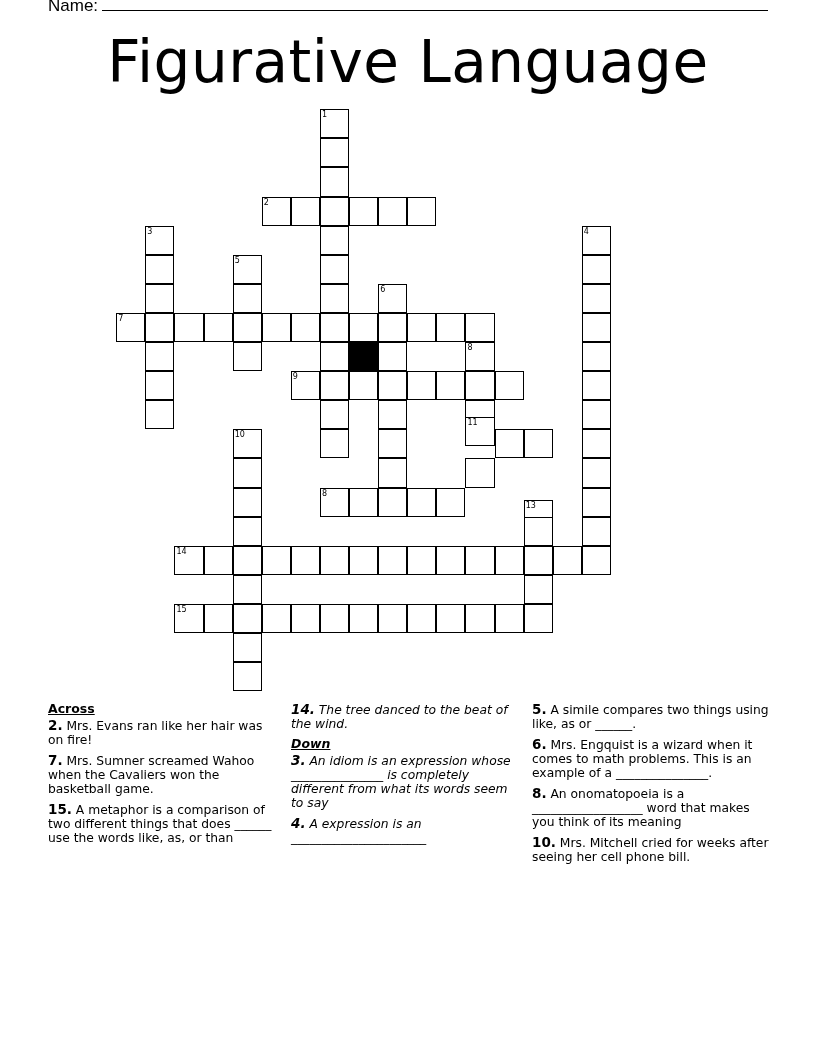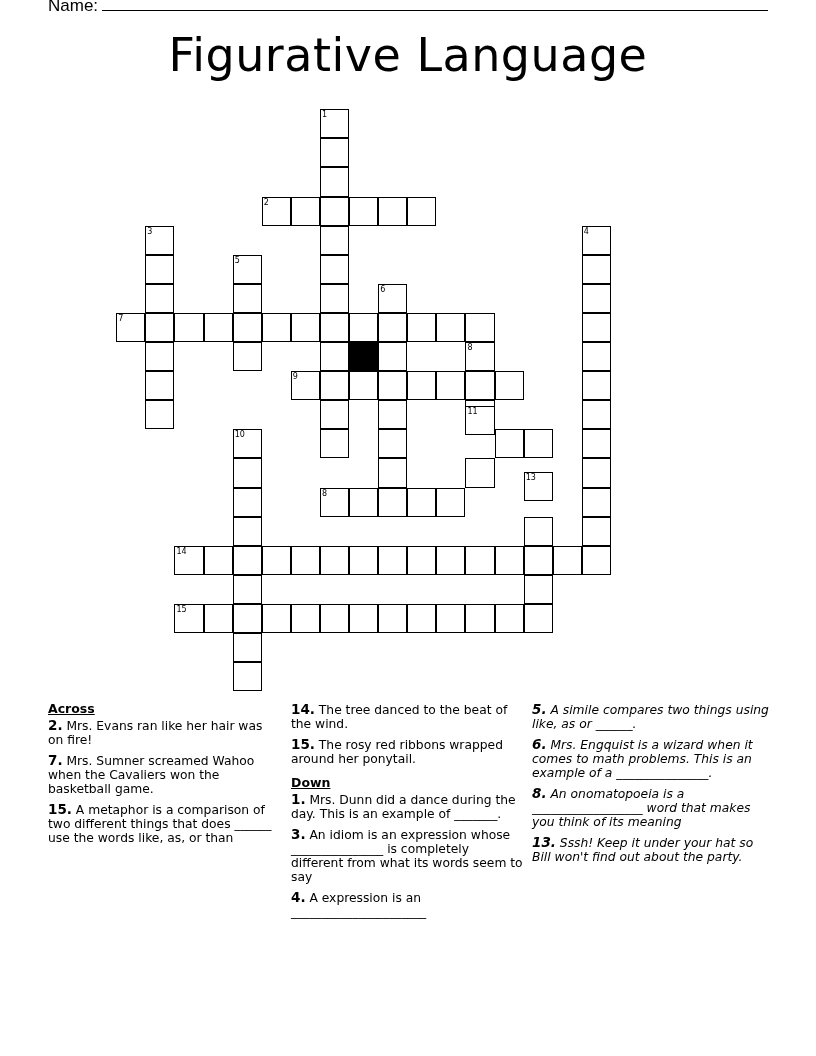--- a/index.html
+++ b/index.html
@@ -1,30 +1,30 @@
 <!DOCTYPE html>
 <html><head>
 <meta charset="utf-8">
 <style>
   html,body{margin:0;padding:0;background:#fff;}
   body{width:816px;height:1056px;position:relative;overflow:hidden;font-family:"DejaVu Sans",sans-serif;color:#000;}
   .name-line{position:absolute;left:48px;top:-4px;font-family:"Liberation Sans",sans-serif;font-size:17px;white-space:nowrap;}
   .name-line .rule{display:inline-block;width:666px;border-bottom:1px solid #000;height:14px;vertical-align:baseline;margin-left:4px;}
-  .title{position:absolute;left:0;width:816px;top:28px;text-align:center;font-family:"DejaVu Sans",sans-serif;font-size:46px;letter-spacing:0.5px;}
+  .title{position:absolute;left:0;width:816px;top:28px;text-align:center;font-family:"DejaVu Sans",sans-serif;font-size:58px;letter-spacing:0.5px;}
   .grid{position:absolute;left:0;top:0;width:816px;height:700px;}
   .cell{position:absolute;width:29.1px;height:29.1px;box-sizing:border-box;border:1.5px solid #000;background:#fff;margin:-0.75px 0 0 -0.75px;}
   .cell .num{position:absolute;left:1px;top:0px;font-family:"DejaVu Sans",sans-serif;font-size:8px;line-height:9px;}
   .cell.black{background:#000;}
   .clues{position:absolute;font-family:"DejaVu Sans",sans-serif;font-size:12.3px;line-height:14px;}
   .clues .heading{font-weight:bold;text-decoration:underline;font-size:12.5px;margin-bottom:2px;}
   .clue{margin-bottom:6px;}
   .clue .n{font-weight:bold;font-size:13.5px;}
   .col1{left:48px;top:702px;width:232px;}
-  .col2{left:291px;top:702px;width:232px;}
-  .col3{left:532px;top:702px;width:240px;font-style:italic;}
+  .col2{left:291px;top:702px;width:232px;font-style:italic;}
+  .col3{left:532px;top:702px;width:240px;}
 </style>
 </head>
 <body>
 
 <div class="name-line">
   <span>Name:</span><span class="rule"></span>
 </div>
 
 <div class="title">Figurative Language</div>
 
@@ -98,21 +98,21 @@
     <div class="cell" style="left: 291.6px; top: 313.7px;"></div>
     <div class="cell" style="left: 349.8px; top: 313.7px;"></div>
     <div class="cell" style="left: 408px; top: 313.7px;"></div>
     <div class="cell" style="left: 437.1px; top: 313.7px;"></div>
     <div class="cell" style="left: 466.2px; top: 313.7px;"></div>
     <div class="cell" style="left: 466.2px; top: 342.8px;">
       <span class="num">8</span>
     </div>
     <div class="cell" style="left: 466.2px; top: 371.9px;"></div>
     <div class="cell" style="left: 466.2px; top: 401px;"></div>
-    <div class="cell" style="left: 466.2px; top: 407px; text-align: right;">
+    <div class="cell" style="left: 466.2px; top: 418px; text-align: right;">
       <span class="num">11</span>
     </div>
     <div class="cell" style="left: 466.2px; top: 459.2px;"></div>
     <div class="cell" style="left: 291.6px; top: 371.9px;">
       <span class="num">9</span>
     </div>
     <div class="cell" style="left: 349.8px; top: 371.9px;"></div>
     <div class="cell" style="left: 408px; top: 371.9px;"></div>
     <div class="cell" style="left: 437.1px; top: 371.9px;"></div>
     <div class="cell" style="left: 495.3px; top: 371.9px;"></div>
@@ -128,21 +128,21 @@
     <div class="cell" style="left: 233.4px; top: 633.8px;"></div>
     <div class="cell" style="left: 233.4px; top: 662.9px;"></div>
     <div class="cell" style="left: 495.3px; top: 430.1px;"></div>
     <div class="cell" style="left: 524.4px; top: 430.1px;"></div>
     <div class="cell" style="left: 320.7px; top: 488.3px;">
       <span class="num">8</span>
     </div>
     <div class="cell" style="left: 349.8px; top: 488.3px;"></div>
     <div class="cell" style="left: 408px; top: 488.3px;"></div>
     <div class="cell" style="left: 437.1px; top: 488.3px;"></div>
-    <div class="cell" style="left: 524.4px; top: 473px;">
+    <div class="cell" style="left: 524.4px; top: 501px;">
       <span class="num">13</span>
     </div>
     <div class="cell" style="left: 524.4px; top: 517.4px;"></div>
     <div class="cell" style="left: 524.4px; top: 546.5px;"></div>
     <div class="cell" style="left: 524.4px; top: 575.6px;"></div>
     <div class="cell" style="left: 524.4px; top: 604.7px;"></div>
     <div class="cell" style="left: 175.2px; top: 546.5px;">
       <span class="num">14</span>
     </div>
     <div class="cell" style="left: 204.3px; top: 546.5px;"></div>
@@ -174,25 +174,23 @@
 
 <div class="clues col1">
   <div class="heading">Across</div>
   <div class="clue"><span class="n">2.</span> <span>Mrs. Evans ran like her hair was on fire!</span></div>
   <div class="clue"><span class="n">7.</span> <span>Mrs. Sumner screamed Wahoo when the Cavaliers won the basketball game.</span></div>
   <div class="clue"><span class="n">15.</span> <span>A metaphor is a comparison of two different things that does ______ use the words like, as, or than</span></div>
 </div>
 
 <div class="clues col2">
   <div class="clue"><span class="n">14.</span> <span>The tree danced to the beat of the wind.</span></div>
-  <div class="clue" style="margin-bottom:10px"><span class="n">15.</span> <span>The rosy red ribbons wrapped around her ponytail.</span></div>
   <div class="heading">Down</div>
-  <div class="clue"><span class="n">1.</span> <span>Mrs. Dunn did a dance during the day. This is an example of _______.</span></div>
   <div class="clue"><span class="n">3.</span> <span>An idiom is an expression whose _______________ is completely different from what its words seem to say</span></div>
   <div class="clue"><span class="n">4.</span> <span>A expression is an ______________________</span></div>
 </div>
 
 <div class="clues col3">
   <div class="clue"><span class="n">5.</span> <span>A simile compares two things using like, as or ______.</span></div>
   <div class="clue"><span class="n">6.</span> <span>Mrs. Engquist is a wizard when it comes to math problems. This is an example of a _______________.</span></div>
   <div class="clue"><span class="n">8.</span> <span>An onomatopoeia is a __________________ word that makes you think of its meaning</span></div>
-  <div class="clue"><span class="n">13.</span> <span>Sssh! Keep it under your hat so Bill won't find out about the party.</span></div>
+  <div class="clue"><span class="n">10.</span> <span>Mrs. Mitchell cried for weeks after seeing her cell phone bill.</span></div>
 </div>
 
 </body></html>

